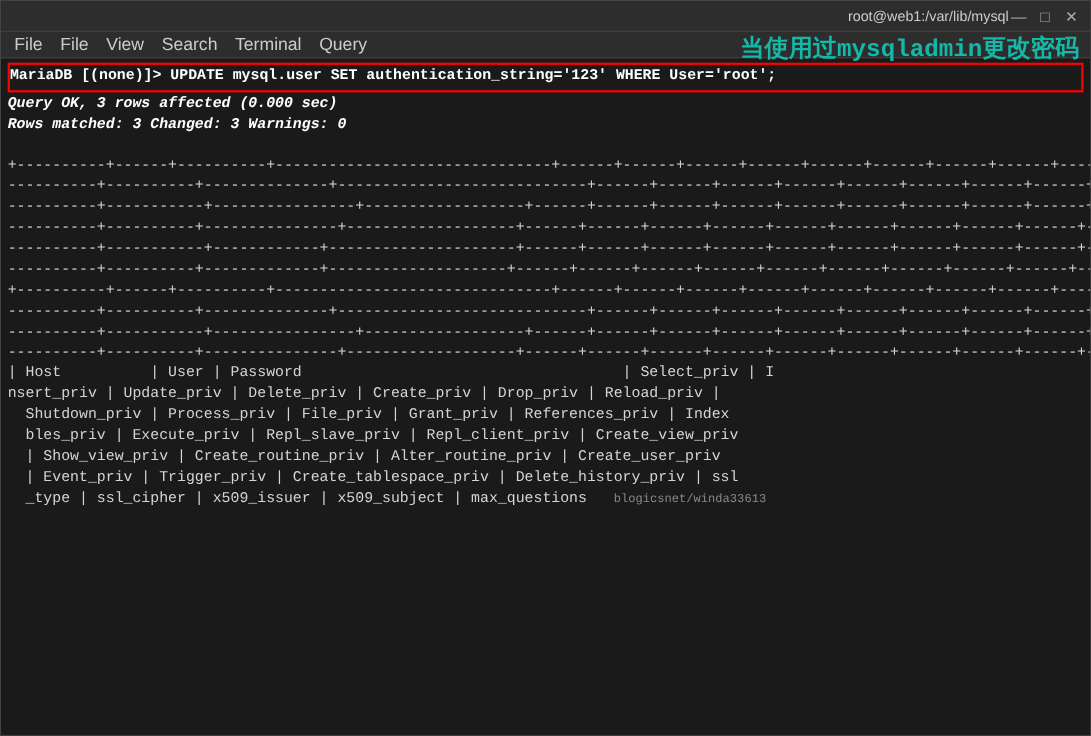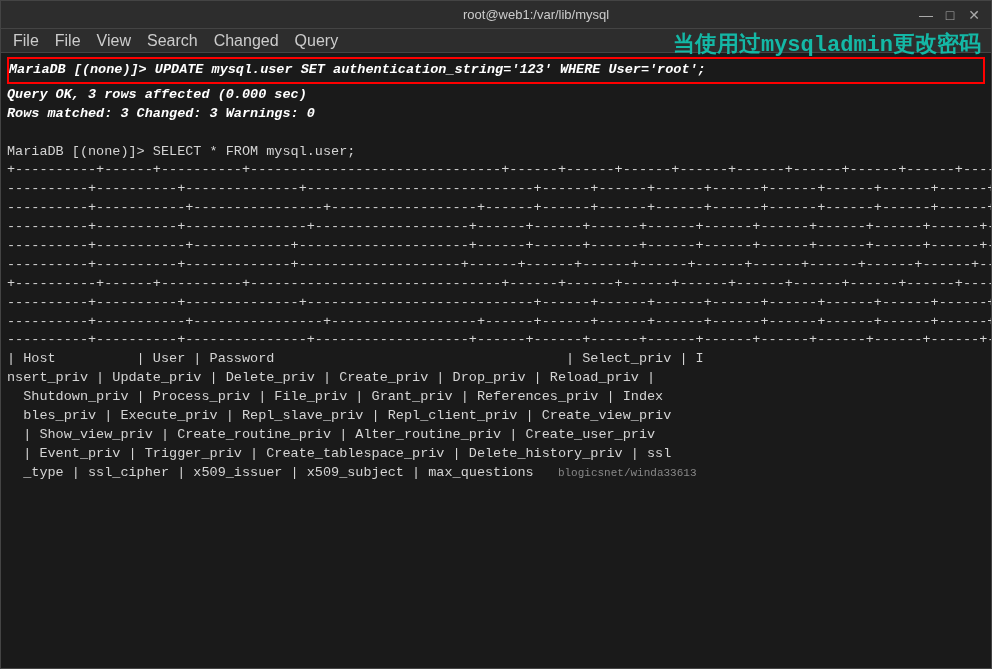--- a/index.html
+++ b/index.html
@@ -34,21 +34,21 @@
       padding: 0 8px;
       border-bottom: 1px solid #444;
       flex-shrink: 0;
     }
 
     .title-bar-title {
       color: #ccc;
       font-size: 13px;
       font-family: sans-serif;
       flex: 1;
-      text-align: left;
+      text-align: right;
     }
 
     .title-bar-controls {
       display: flex;
       gap: 6px;
     }
 
     .title-bar-btn {
       color: #aaa;
       font-size: 14px;
@@ -102,21 +102,20 @@
       line-height: 1.4;
     }
 
     .highlighted-command {
       border: 2px solid #ff0000;
       color: #ffffff;
       font-weight: bold;
       margin-bottom: 2px;
       padding: 2px 0;
       display: block;
-      font-style: italic;
     }
 
     .output-line {
       display: block;
       color: #d4d4d4;
     }
 
     .bold-line {
       font-weight: bold;
       color: #ffffff;
@@ -142,31 +141,30 @@
       <div class="title-bar-btn">□</div>
       <div class="title-bar-btn">✕</div>
     </div>
   </div>
 
   <div class="menu-bar">
     <div class="menu-item">File</div>
     <div class="menu-item">File</div>
     <div class="menu-item">View</div>
     <div class="menu-item">Search</div>
-    <div class="menu-item">Changed</div>
+    <div class="menu-item">Terminal</div>
     <div class="menu-item">Query</div>
     <div class="annotation-text">当使用过mysqladmin更改密码</div>
   </div>
 
   <div class="terminal-body">
     <span class="highlighted-command">MariaDB [(none)]&gt; UPDATE mysql.user SET authentication_string='123' WHERE User='root';</span>
     <span class="output-line bold-line">Query OK, 3 rows affected (0.000 sec)</span>
     <span class="output-line bold-line">Rows matched: 3  Changed: 3  Warnings: 0</span>
     <span class="output-line">&nbsp;</span>
-    <span class="output-line">MariaDB [(none)]&gt; SELECT * FROM mysql.user;</span>
     <span class="table-line">+----------+------+----------+-------------------------------+------+------+------+------+------+------+------+------+------+------+------+------+------+------+------+------+------+------+------+------+------+------+------+------+------+------+------+------+------+------+------+------+------+------+------+------+------+---+</span>
     <span class="table-line">----------+----------+--------------+----------------------------+------+------+------+------+------+------+------+------+------+------+------+------+------+------+------+------+------+------+------+------+------+------+------+------+------+------+------+------+------+------+</span>
     <span class="table-line">----------+-----------+----------------+------------------+------+------+------+------+------+------+------+------+------+------+------+------+------+------+------+------+------+------+------+------+------+------+------+------+------+------+------+------+</span>
     <span class="table-line">----------+----------+---------------+-------------------+------+------+------+------+------+------+------+------+------+------+------+------+------+------+------+------+------+------+------+------+------+------+------+------+------+------+------+</span>
     <span class="table-line">----------+-----------+------------+---------------------+------+------+------+------+------+------+------+------+------+------+------+------+------+------+------+------+------+------+------+------+------+------+------+------+------+------+</span>
     <span class="table-line">----------+----------+-------------+--------------------+------+------+------+------+------+------+------+------+------+------+------+------+------+------+------+------+------+------+------+------+------+------+------+------+------+</span>
     <span class="table-line">+----------+------+----------+-------------------------------+------+------+------+------+------+------+------+------+------+------+------+------+------+------+------+------+------+------+------+------+------+------+------+------+------+------+------+------+------+------+------+------+------+------+------+------+------+---+</span>
     <span class="table-line">----------+----------+--------------+----------------------------+------+------+------+------+------+------+------+------+------+------+------+------+------+------+------+------+------+------+------+------+------+------+------+------+------+------+------+------+------+------+</span>
     <span class="table-line">----------+-----------+----------------+------------------+------+------+------+------+------+------+------+------+------+------+------+------+------+------+------+------+------+------+------+------+------+------+------+------+------+------+------+------+</span>
     <span class="table-line">----------+----------+---------------+-------------------+------+------+------+------+------+------+------+------+------+------+------+------+------+------+------+------+------+------+------+------+------+------+------+------+------+------+------+</span>

